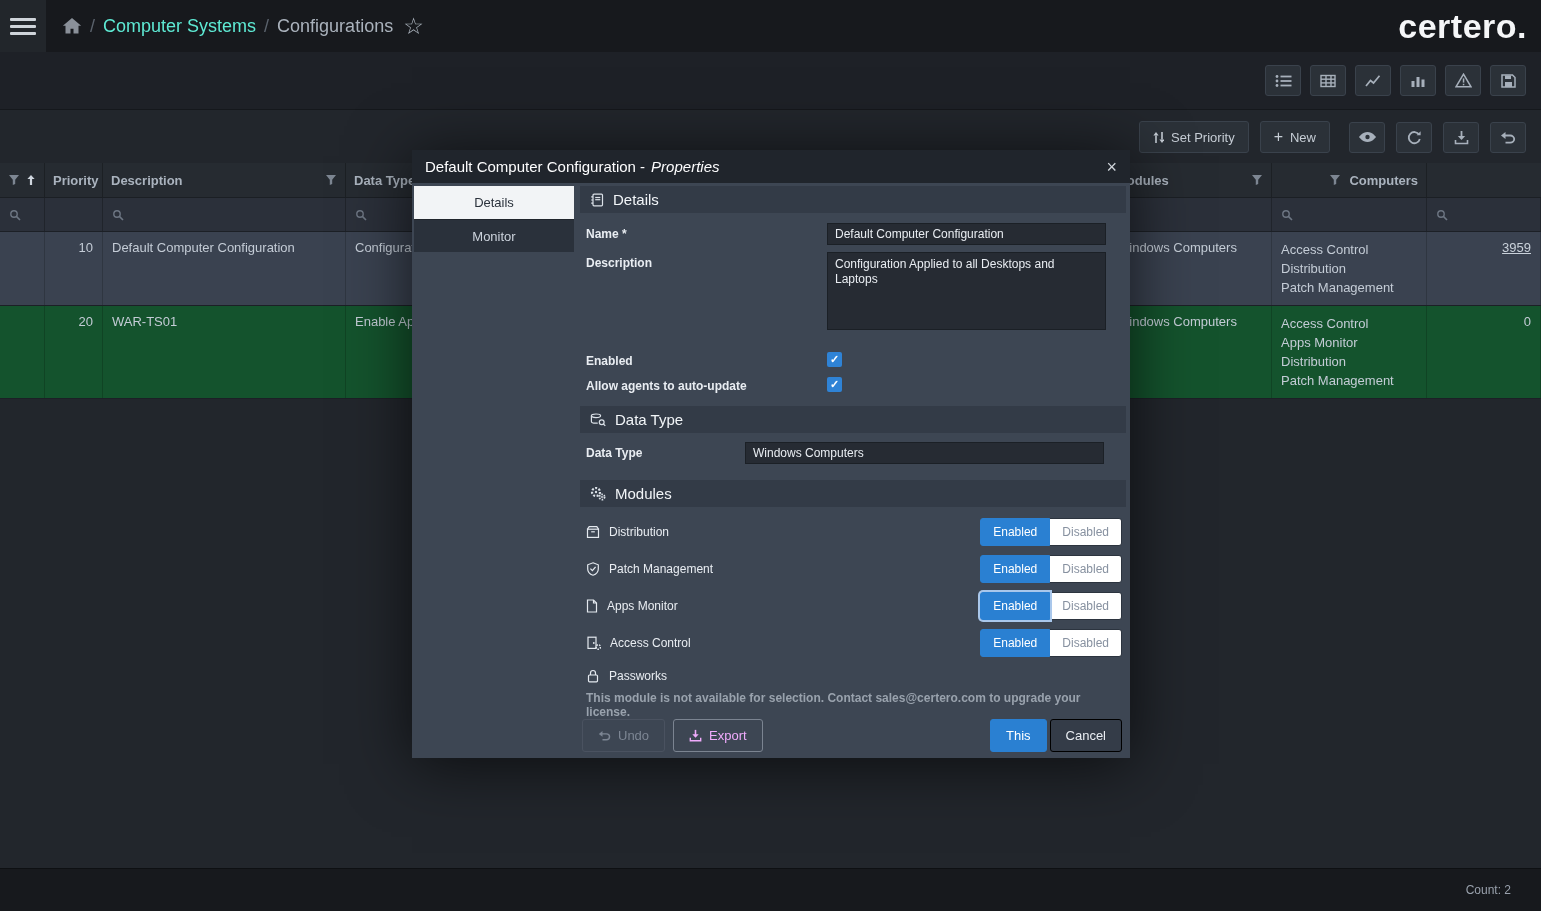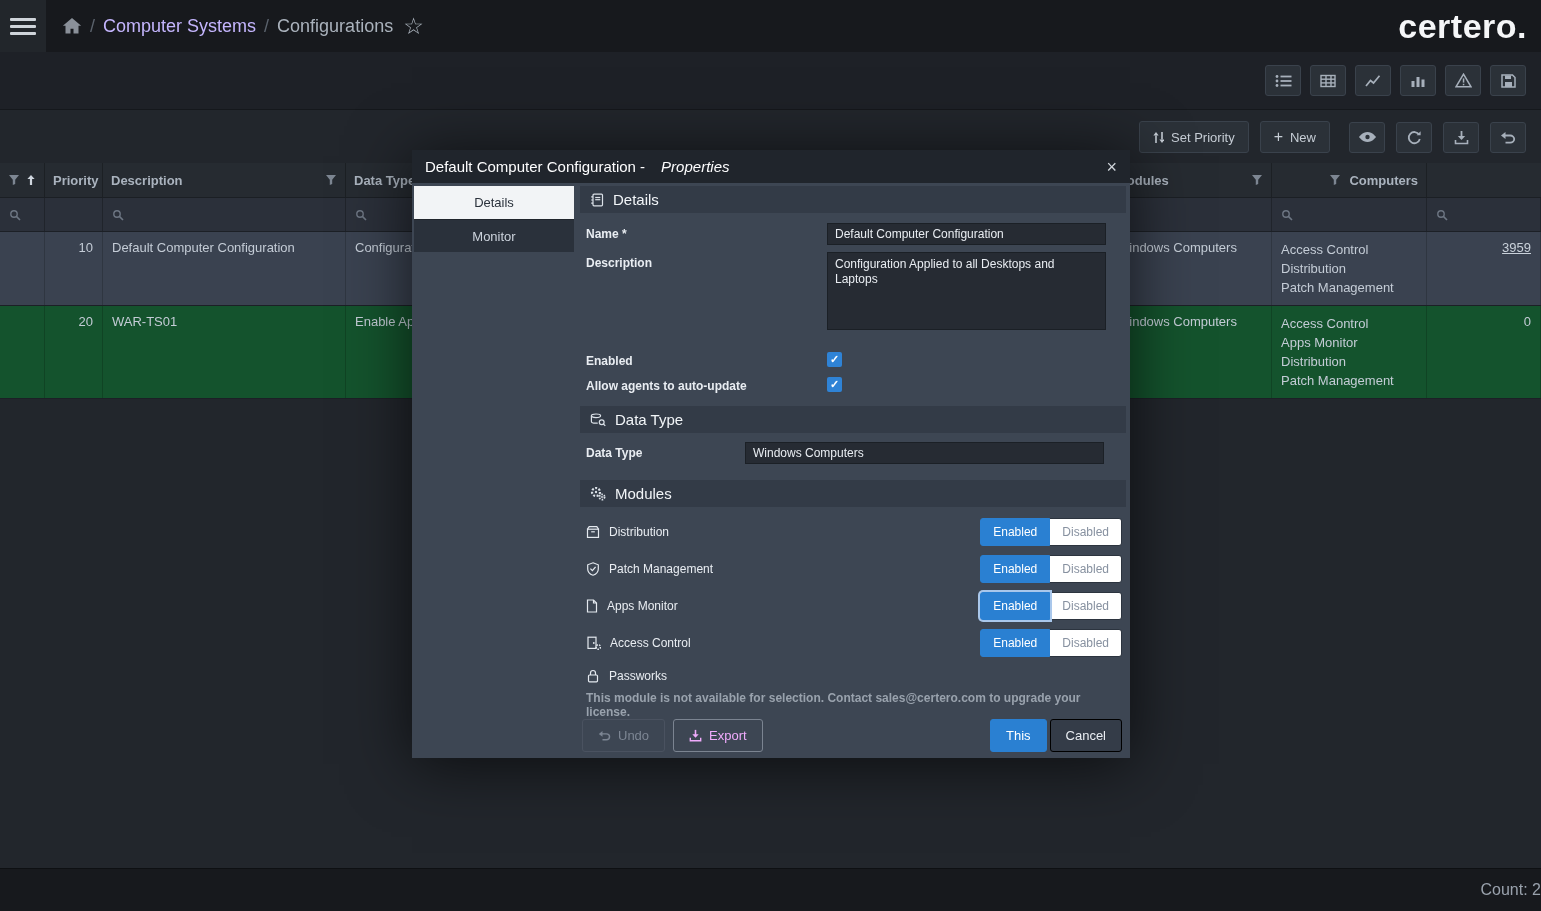--- a/index.html
+++ b/index.html
@@ -17,21 +17,21 @@
     background:#17191d; display:flex; align-items:center;
   }
   .hamburger {
     width:46px; height:52px; background:#22262b;
     display:flex; flex-direction:column; justify-content:center; gap:4px;
     padding:0 10px; cursor:pointer;
   }
   .hamburger i { display:block; height:3px; background:#cfd4da; border-radius:1px; }
   .home-btn { margin-left:16px; color:#8a9099; cursor:pointer; }
   .crumb-sep { color:#5b636d; font-size:18px; margin:0 8px; }
-  .crumb-link { color:#c4b5fd; font-size:18px; cursor:pointer;text-align:right; }
+  .crumb-link { color:#5eead4; font-size:18px; cursor:pointer;text-align:right; }
   .crumb-current { color:#aab2bc; font-size:18px; }
   .fav-star { color:#aab2bc; font-size:23px; margin-left:10px; cursor:pointer; line-height:1; }
   .logo { margin-left:auto; margin-right:14px; color:#f5f6f8; font-size:34px; font-weight:bold; letter-spacing:.5px; }
 
   
   .band1 {
     position:absolute; top:52px; left:0; right:0; height:58px;
     background:#1e2127; border-bottom:1px solid #15181c;
     display:flex; align-items:center; justify-content:flex-end; gap:9px; padding-right:15px;
   }
@@ -74,35 +74,35 @@
   .row-a { background:#3a4250; min-height:72px; }
   .row-b { background:#14532d; min-height:86px; }
   .al-r { text-align:right; }
   .cell-modules { white-space:pre-line; line-height:19px; }
   .cmp-link { color:#c9d1da; text-decoration:underline; cursor:pointer; }
 
   
   .statusbar {
     position:absolute; bottom:0; left:0; right:0; height:43px;
     background:#17191d; border-top:1px solid #0e1013;
-    display:flex; align-items:center; justify-content:flex-end; padding-right:0;
-    color:#99a1ac; font-size:16px;
+    display:flex; align-items:center; justify-content:flex-end; padding-right:30px;
+    color:#99a1ac; font-size:12px;
   }
 
   
   .modal {
     position:absolute; left:412px; top:150px; width:718px; height:608px;
     background:#3d4653; box-shadow:0 6px 60px rgba(0,0,0,.65);
     display:flex; flex-direction:column;
   }
   .modal-header {
     height:33px; flex:none; background:#20252c; display:flex; align-items:center;
     padding:0 13px; color:#fdfdfe; font-size:15px;
   }
-  .modal-title em { font-style:italic; margin-left:16px; }
+  .modal-title em { font-style:italic; margin-left:6px; }
   .modal-close { margin-left:auto; color:#cfd4da; font-size:18px; cursor:pointer; line-height:1; }
 
   .modal-body { flex:1; display:flex; padding:3px 2px 0 2px; overflow:hidden; }
   .tabs { width:160px; flex:none; }
   .tab { height:33px; display:flex; align-items:center; justify-content:center; font-size:13px; cursor:pointer; }
   .tab-active { background:#f2f4f6; color:#2b323c; }
   .tab-idle { background:#2a313b; color:#ccd3dc; border-top:1px solid #20252c; }
 
   .content { flex:1; margin-left:6px; display:flex; flex-direction:column; padding-right:2px; }
   .section-h {

